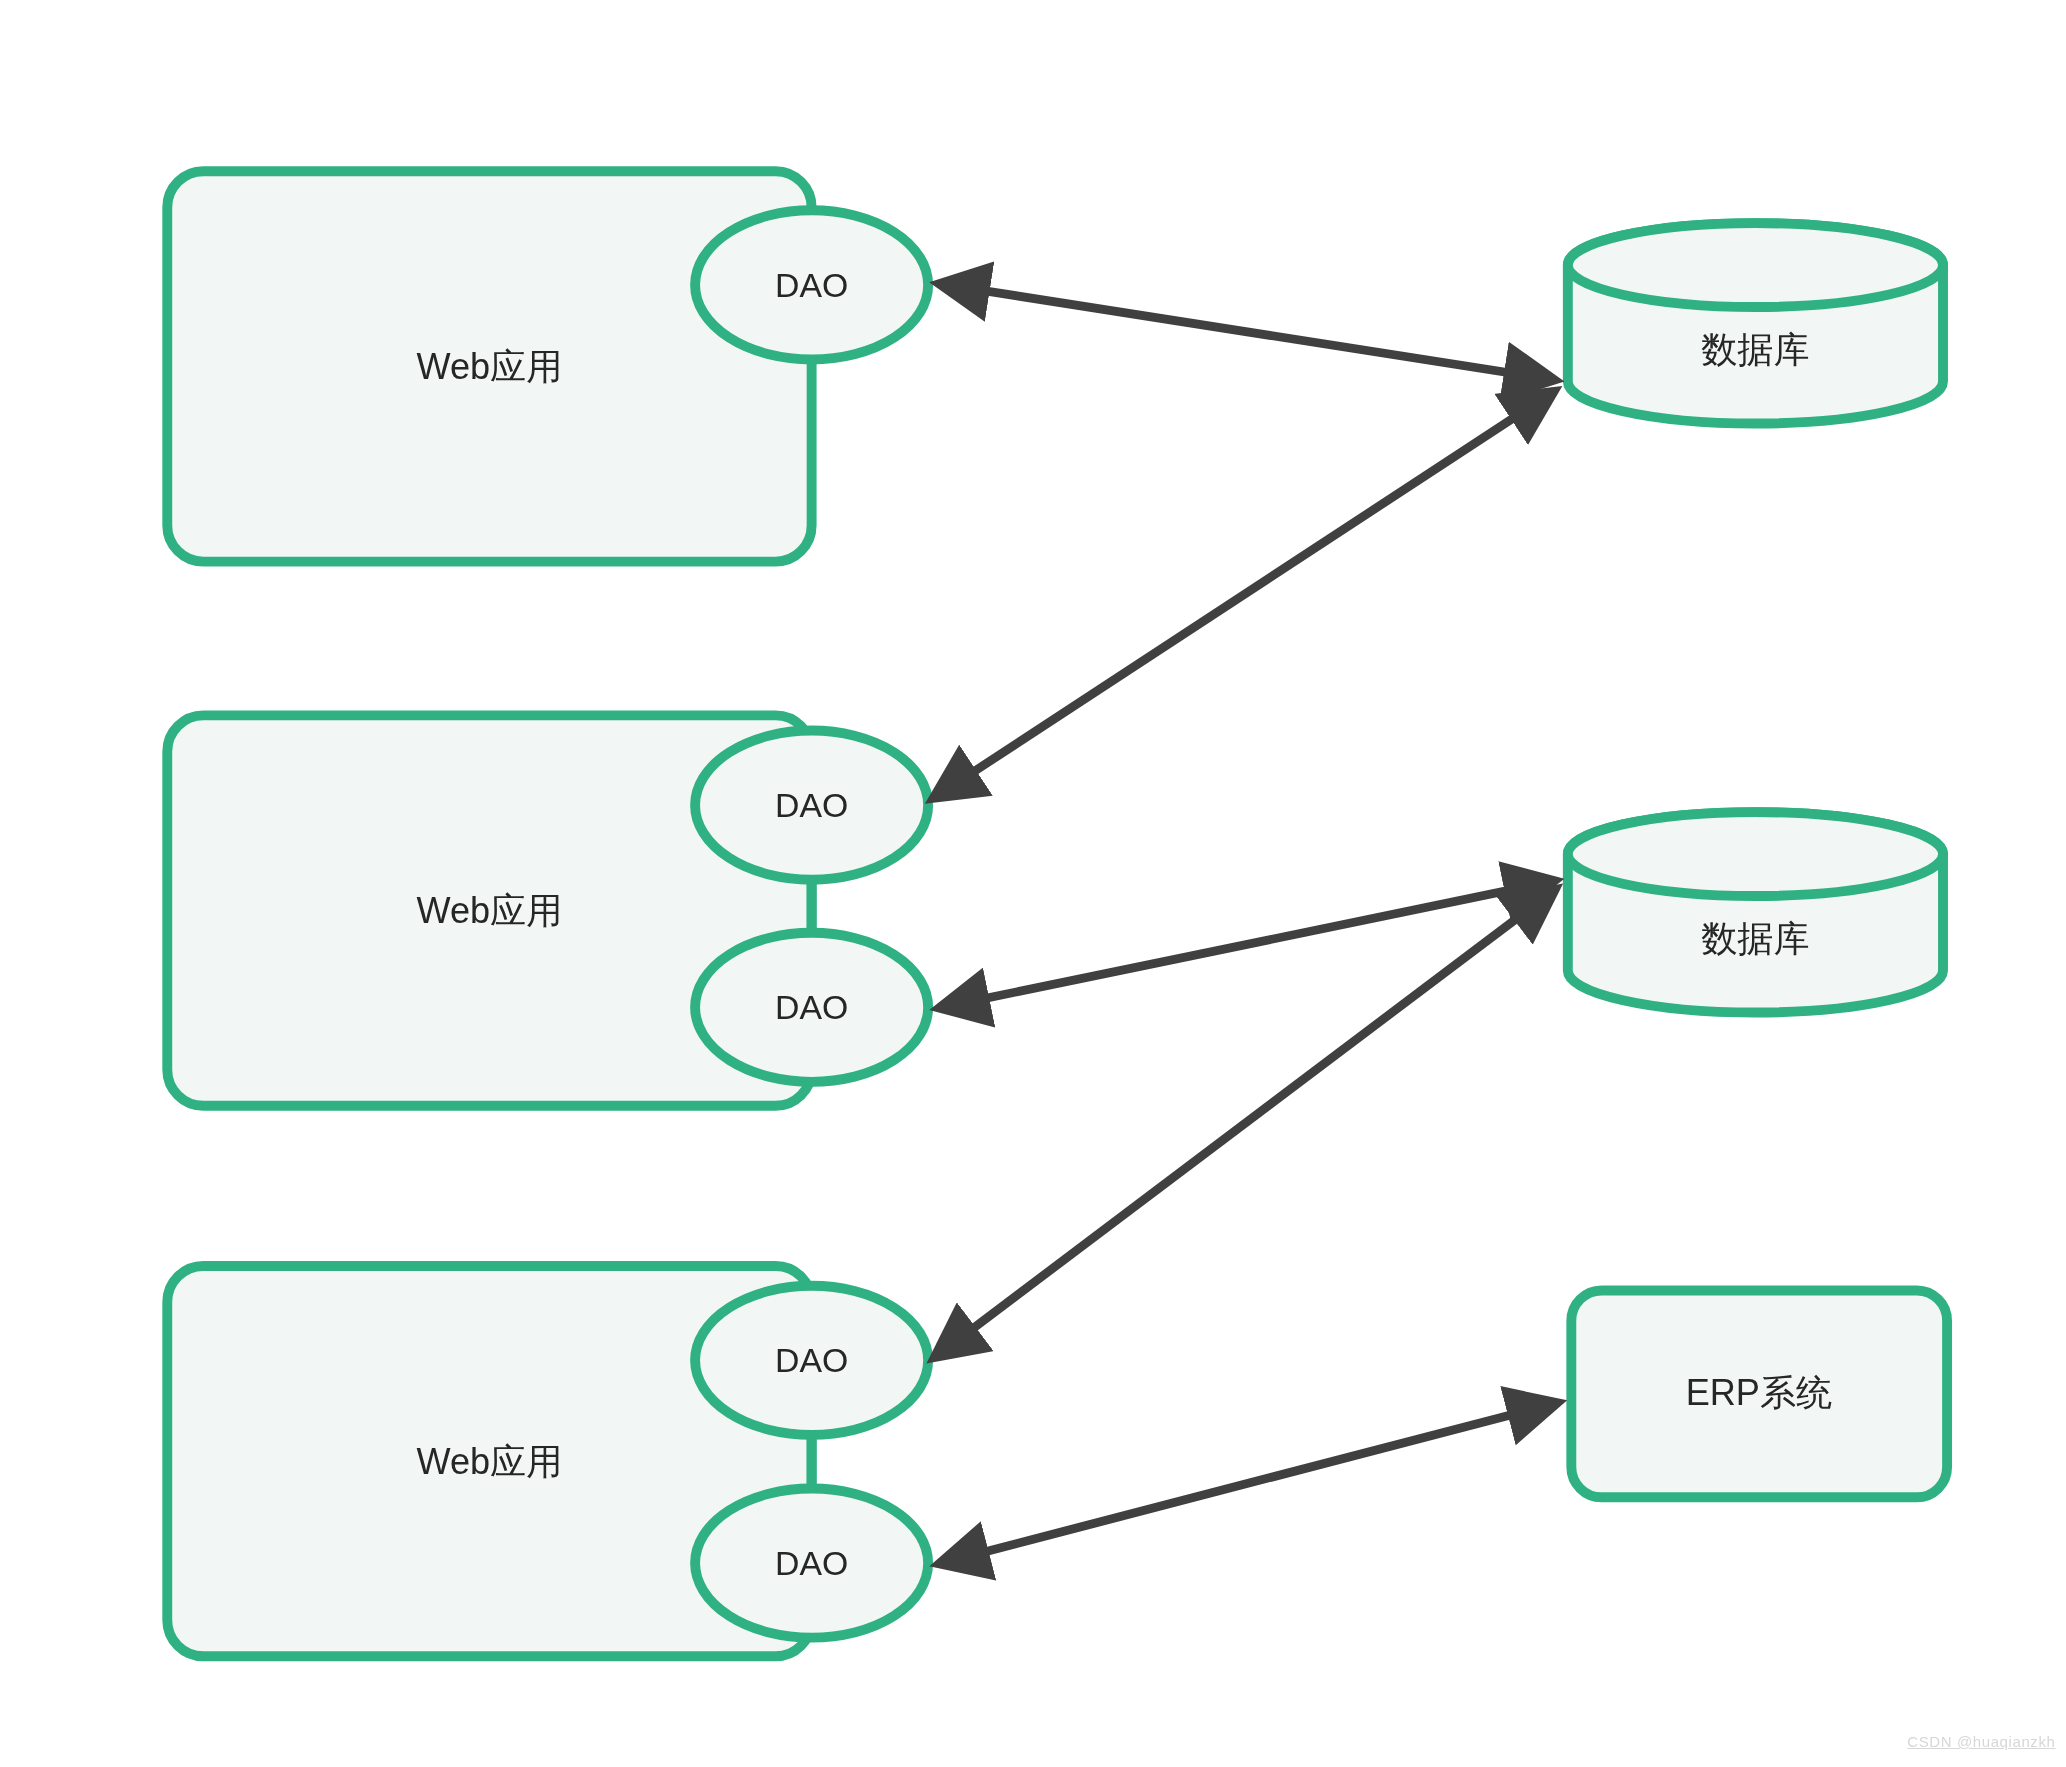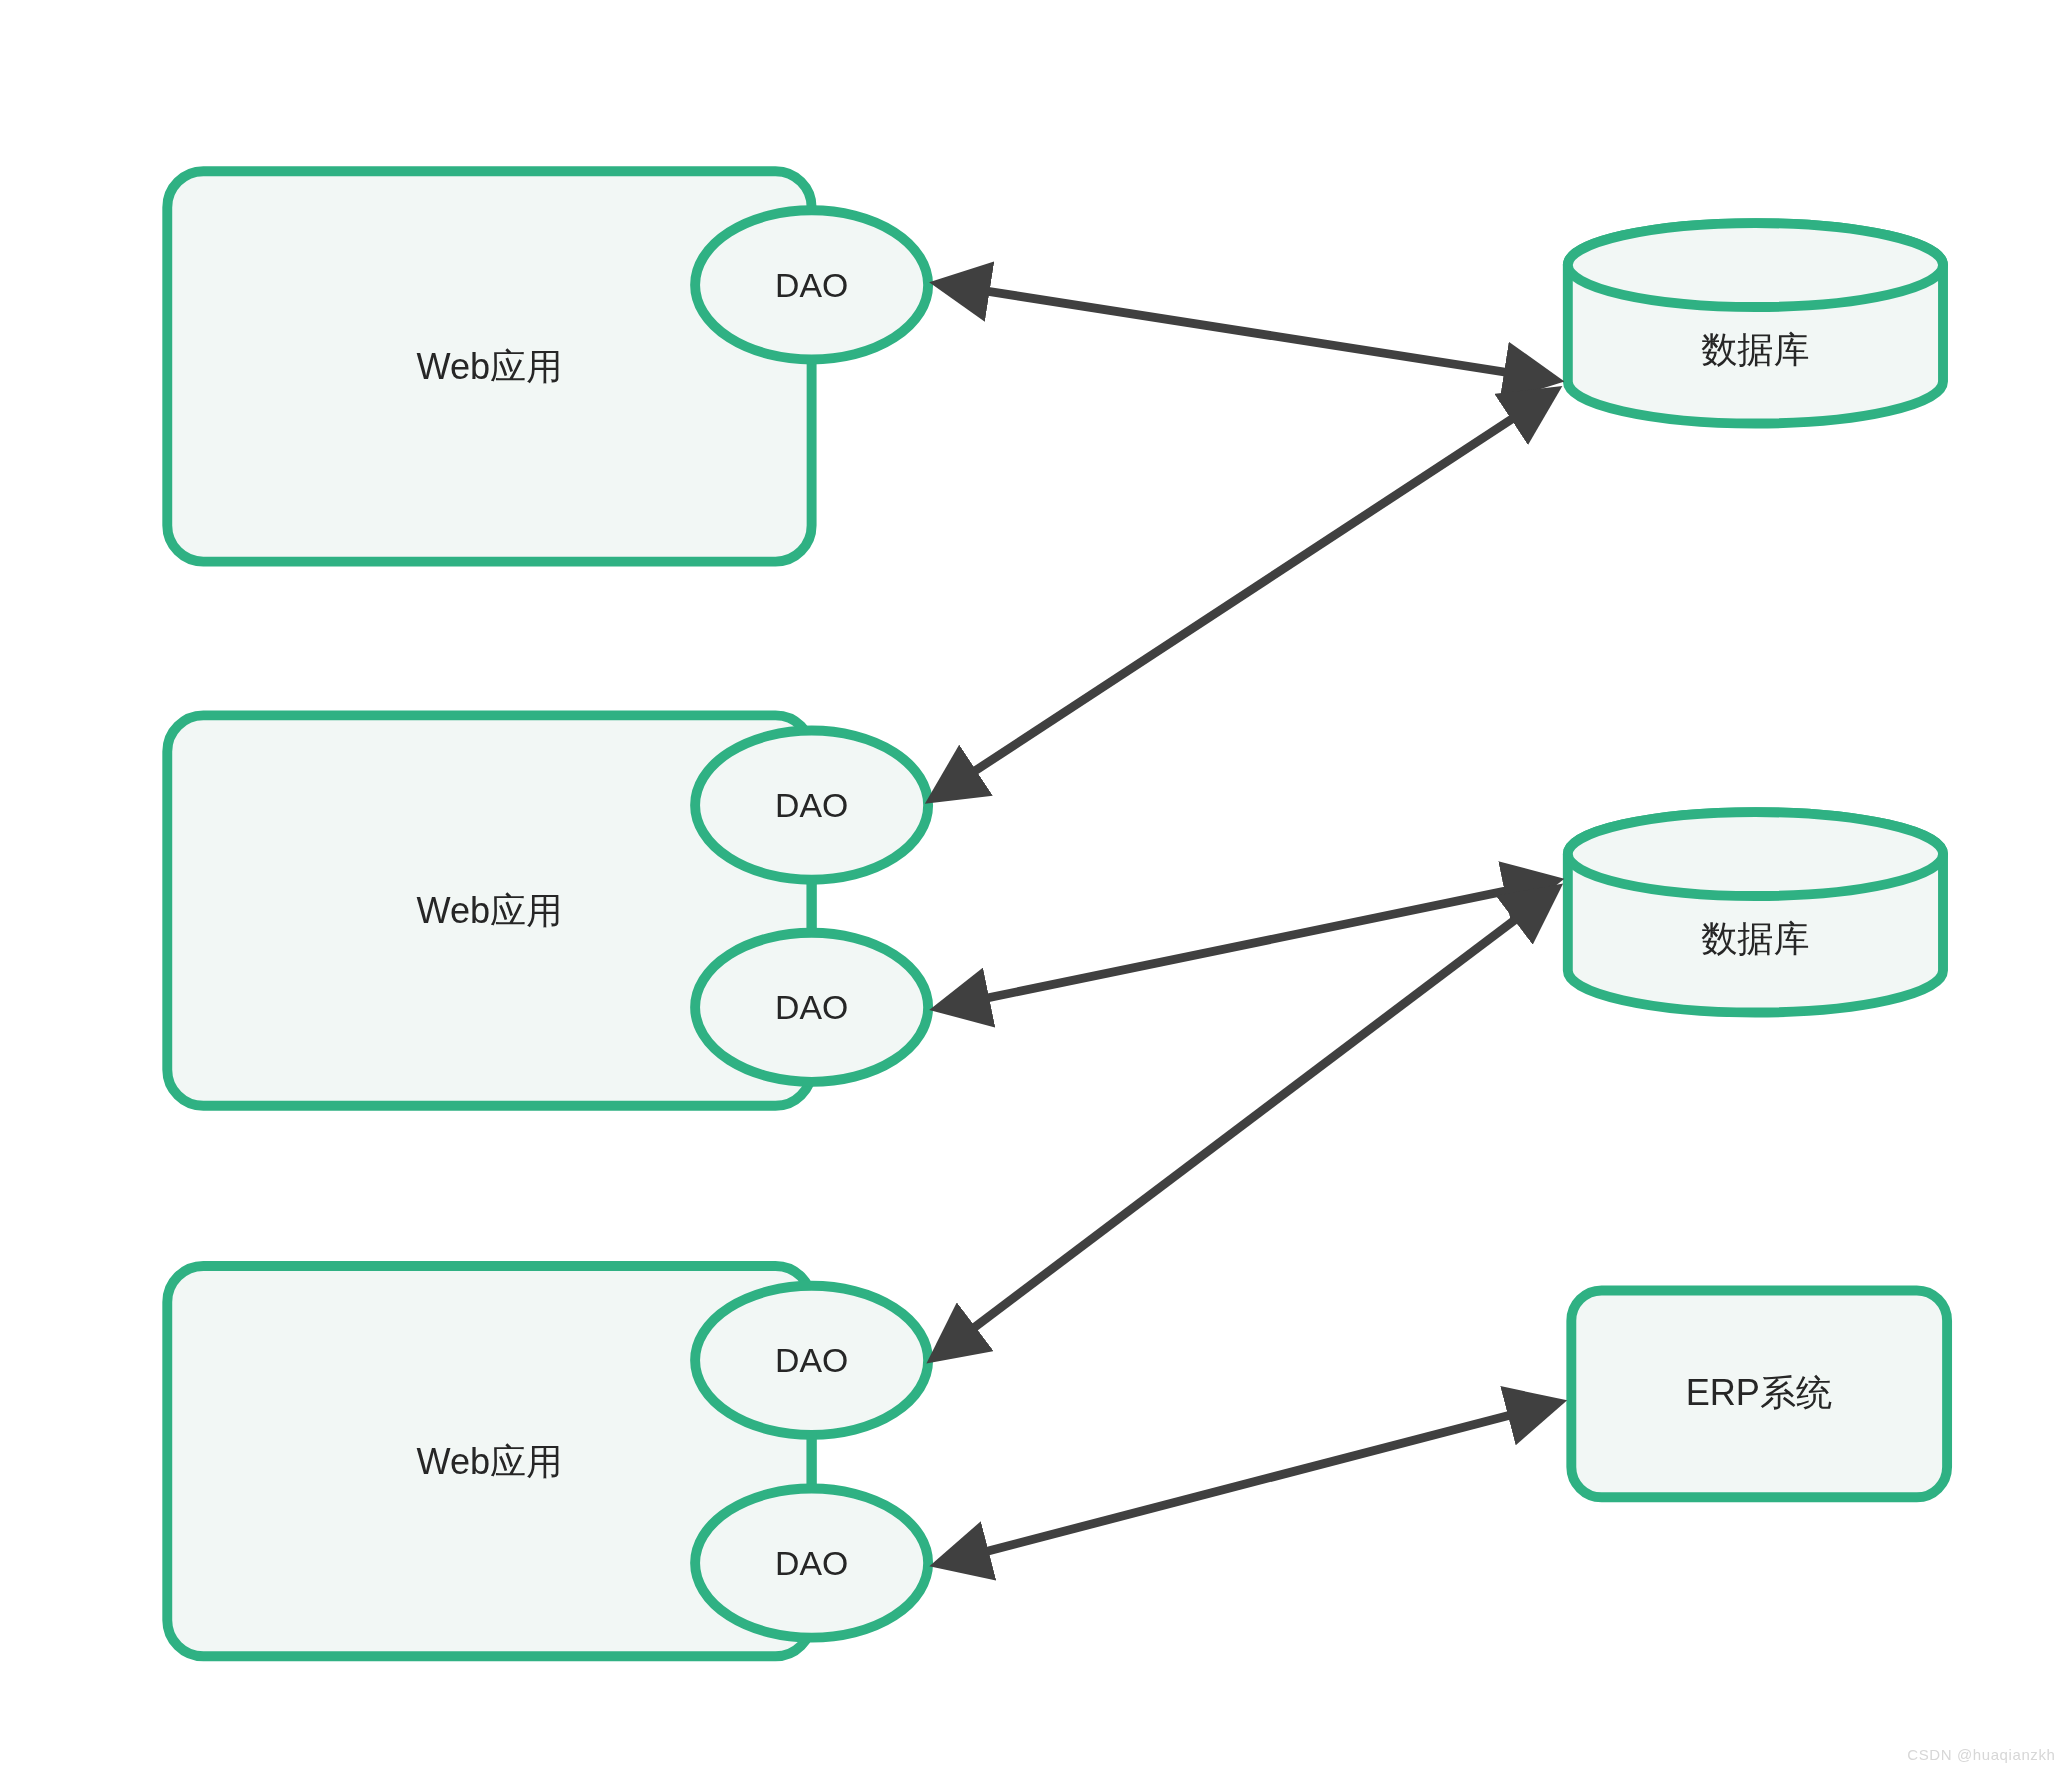--- a/index.html
+++ b/index.html
@@ -41,26 +41,27 @@
   .label-md { font-size: 58px; }
   .edge-line {
     stroke: #404040;
     stroke-width: 15;
     fill: none;
   }
   .arrow-head { fill: #404040; }
   .watermark-text {
     position: absolute;
     right: 10.5px;
-    bottom: 4px;
+    bottom: 17px;
     font-family: "Liberation Sans", "DejaVu Sans", sans-serif;
     font-size: 15px;
     color: #d7d7d7;
     letter-spacing: 0.6px;
     white-space: nowrap;
+    text-decoration: underline;
   }
 </style>
 </head>
 <body>
 
 <div id="diagram-root">
   <svg class="diagram-canvas" viewBox="0 0 3546 3033" xmlns="http://www.w3.org/2000/svg">
 
     <defs>
       <marker id="arrow-end" viewBox="0 0 12 12" refX="10" refY="6" markerWidth="7" markerHeight="7" orient="auto-start-reverse">

